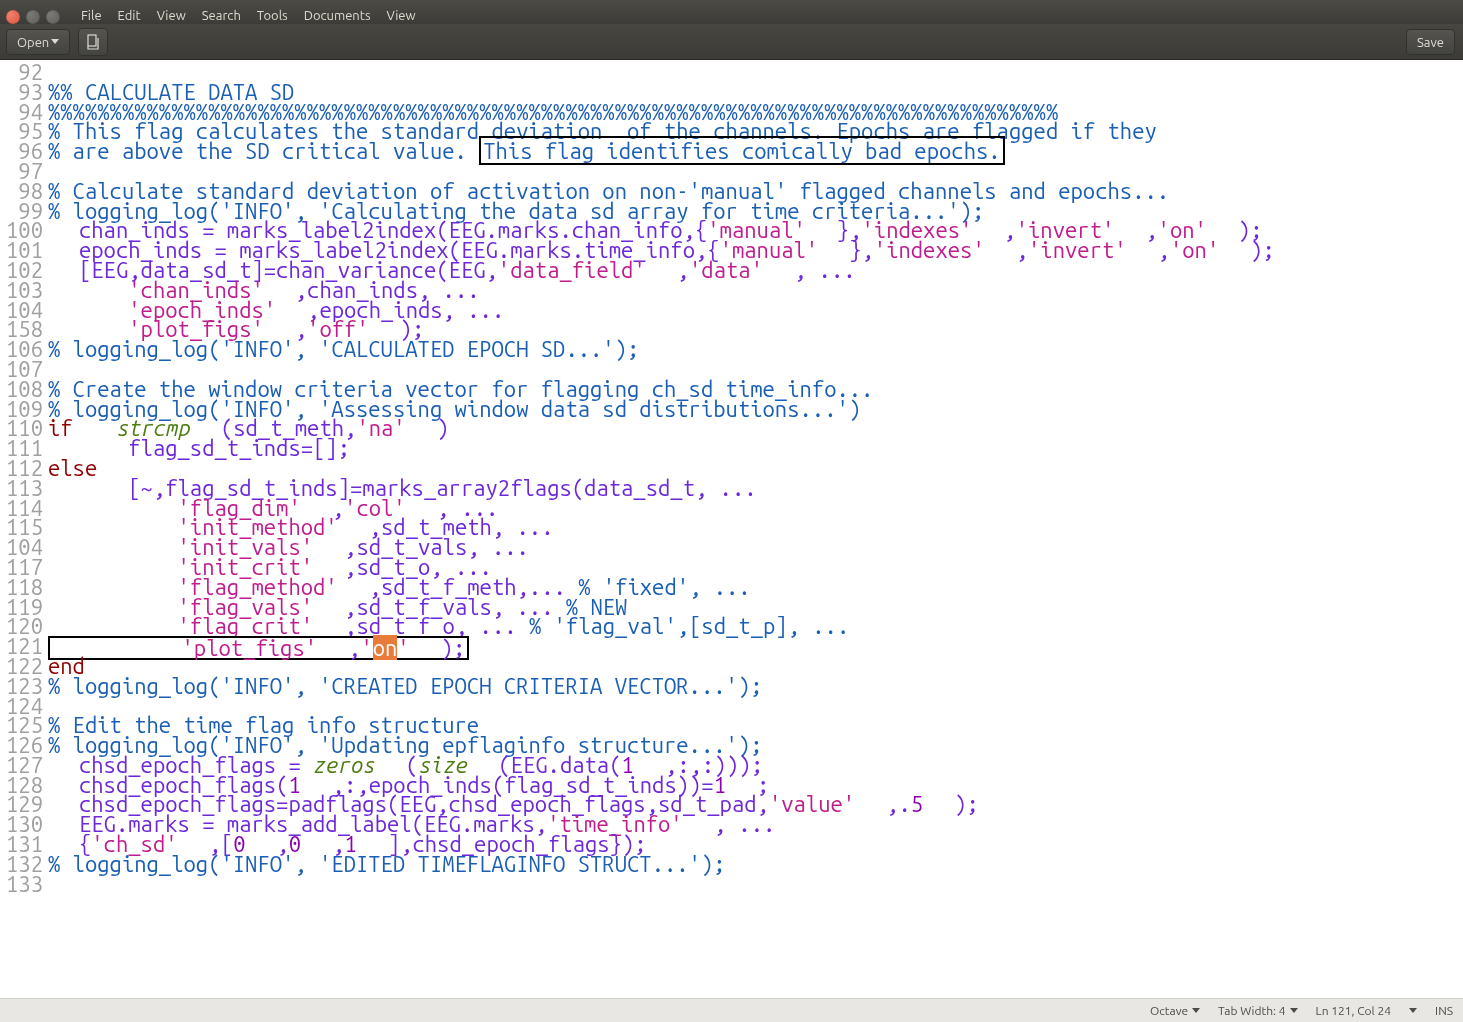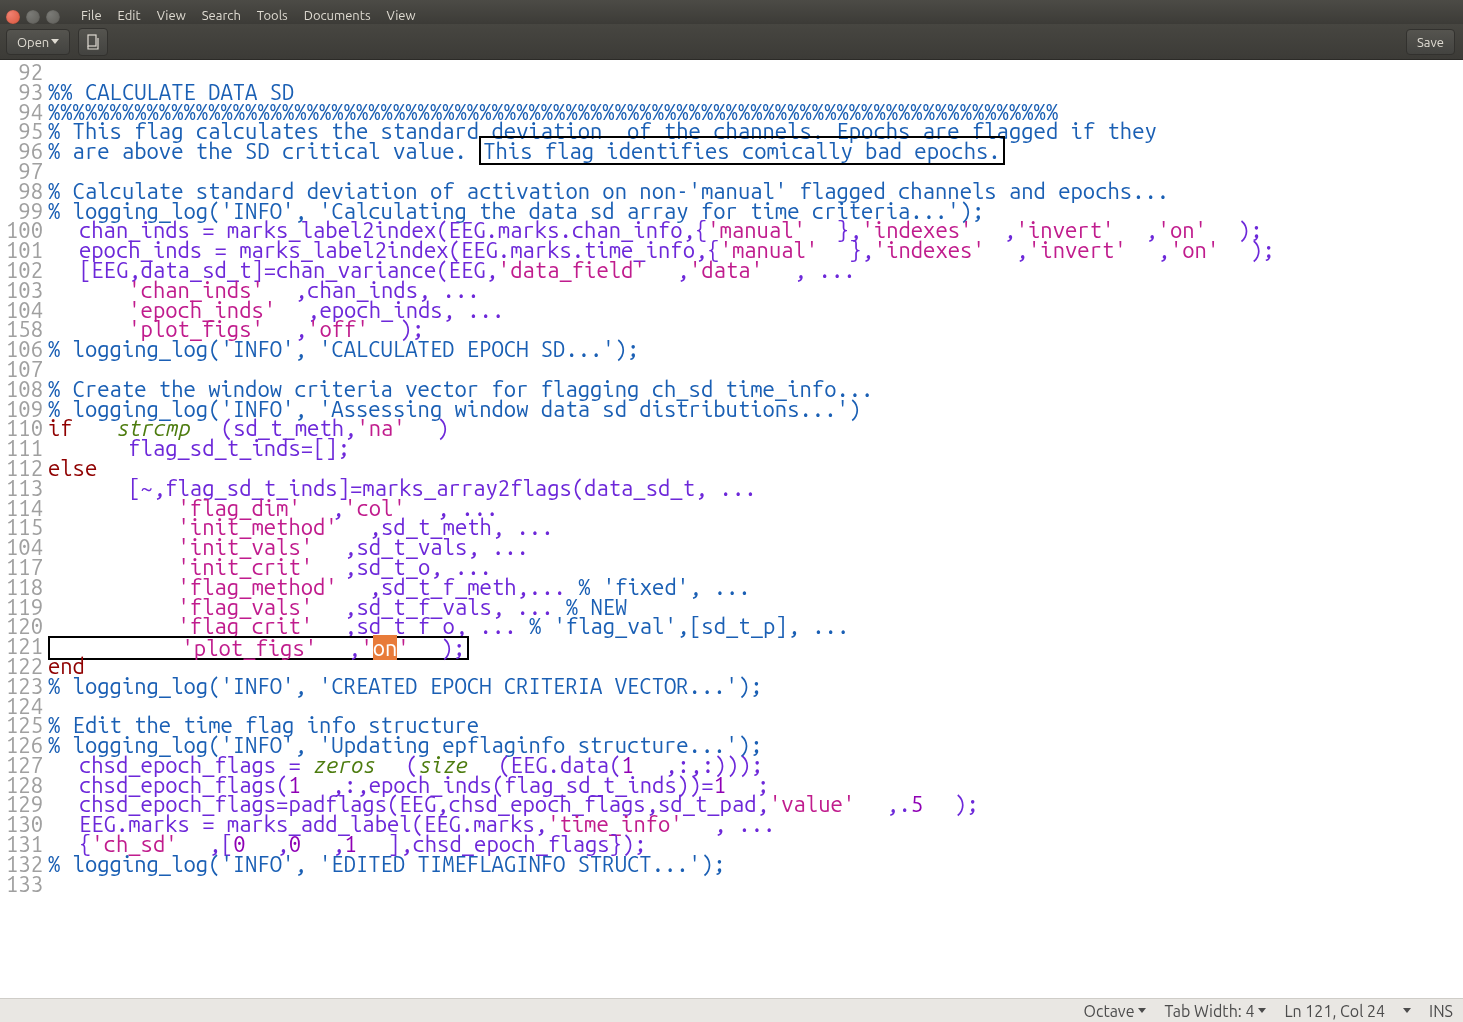--- a/index.html
+++ b/index.html
@@ -105,21 +105,21 @@
 .boxrow { border: 2px solid #000; display: inline-block; padding: 0 2px; }
 .hl-sel { background: #e87b3a; color: #fff; text-align: center; }
 
 .statusbar {
   height: 24px;
   background: #e9e7e3;
   border-top: 1px solid #cfcdc8;
   display: flex;
   align-items: center;
   padding: 0 10px;
-  font-size: 16px;
+  font-size: 12px;
   color: #4c4c4c;
   gap: 18px;
 }
 .sb-spacer { flex: 1; }
 .sb-drop { cursor: pointer; display: flex; align-items: center; gap: 4px; }
 .caret-down {
   width: 0; height: 0; border-left: 4px solid transparent;
   border-right: 4px solid transparent; border-top: 5px solid #4c4c4c;
   display: inline-block;
 }

